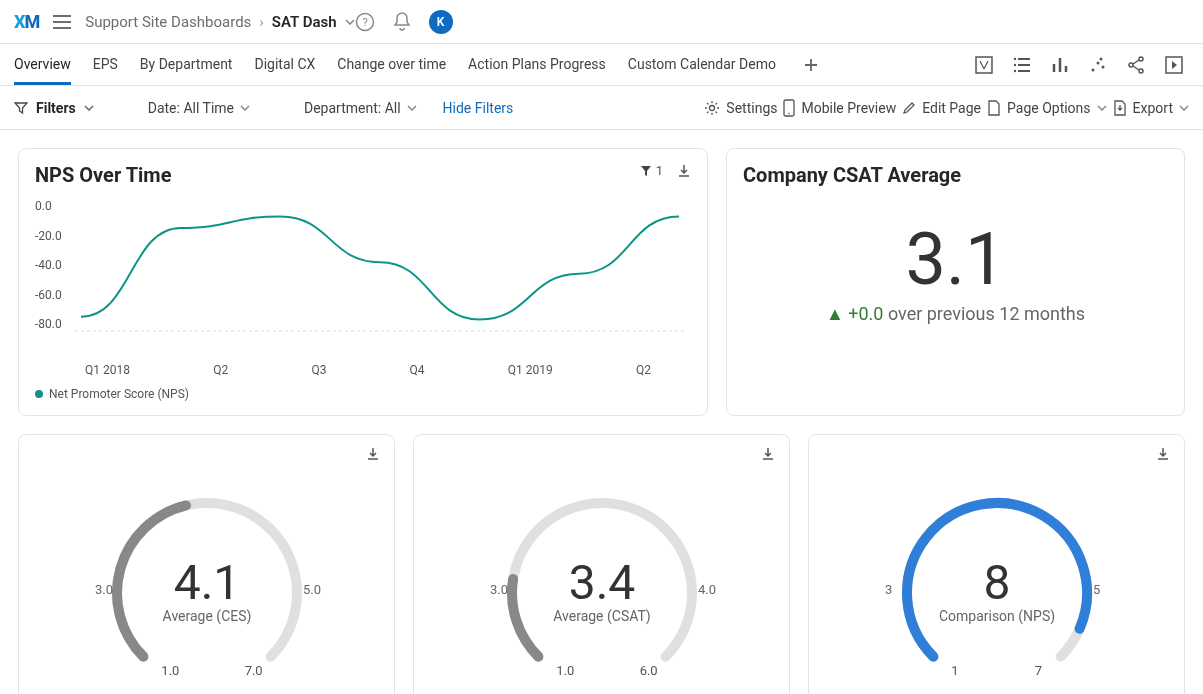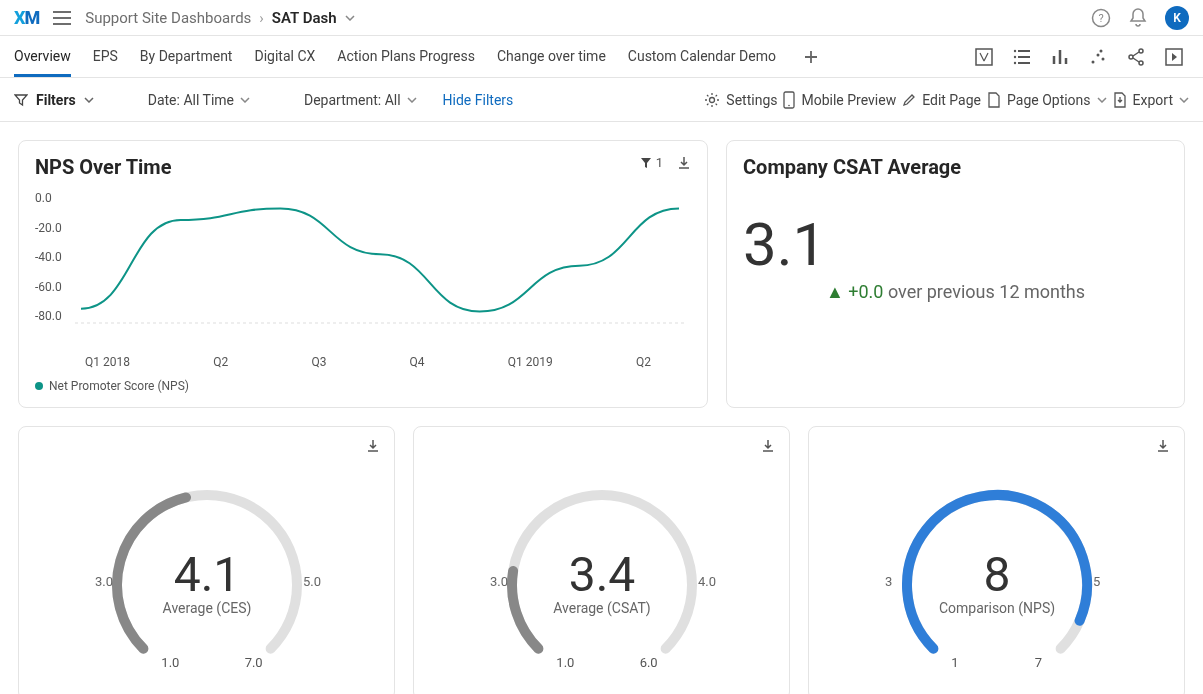--- a/index.html
+++ b/index.html
@@ -4,22 +4,22 @@
 <style>
   * { box-sizing: border-box; }
   body {
     margin: 0;
     font-family: -apple-system, BlinkMacSystemFont, "Segoe UI", Roboto, Helvetica, Arial, sans-serif;
     background: #fff;
     color: #262626;
     font-size: 14px;
   }
   .topbar {
-    display: flex; align-items: center; justify-content: space-between;
-    height: 36px; padding: 0 14px; border-bottom: 1px solid #e4e4e4;
+    display: flex; align-items: center; justify-content: flex-start;
+    height: 44px; padding: 0 14px; border-bottom: 1px solid #e4e4e4;
   }
   .topbar-left { display: flex; align-items: center; gap: 14px; }
   .logo { font-weight: 800; font-size: 18px; letter-spacing: -1px; }
   .logo .x { color: #13a0dc; }
   .logo .m { color: #0f6bbf; }
   .hamburger { cursor: pointer; color: #6e6e6e; }
   .breadcrumb { color: #6e6e6e; display: flex; align-items: center; gap: 8px; font-size: 15px; }
   .breadcrumb .current { color: #262626; font-weight: 600; }
   .chev { color: #9e9e9e; }
   .topbar-right { display: flex; align-items: center; gap: 18px; color: #6e6e6e; }
@@ -61,21 +61,21 @@
   .card-icons { display: flex; gap: 14px; color: #555; align-items: center; }
   .badge1 { display: flex; align-items: center; gap: 4px; font-size: 13px; }
 
   .line-area { position: relative; }
   .y-labels { position: absolute; left: 0; top: 4px; display: flex; flex-direction: column; gap: 15.5px; font-size: 12px; color: #555; }
   .x-labels { display: flex; justify-content: space-between; font-size: 12px; color: #555; padding: 8px 40px 0 50px; }
   .line-svg { margin-left: 40px; }
   .legend { display: flex; align-items: center; gap: 6px; font-size: 12px; color: #555; padding-top: 10px; }
   .dot { width: 8px; height: 8px; border-radius: 50%; background: #0d9487; }
 
-  .big-number { font-size: 60px; font-weight: 400; color: #333; line-height: 1.2; margin-top: 30px; }
+  .big-number { font-size: 72px; font-weight: 400; text-align: center; color: #333; line-height: 1.2; margin-top: 30px; }
   .delta { text-align: center; color: #666; font-size: 18px; }
   .delta .up { color: #2e7d32; }
 
   .gauge-wrap { display: flex; flex-direction: column; align-items: center; padding-top: 34px; }
   .gauge-side { font-size: 13px; fill: #666; }
   .gauge-bot { font-size: 13px; fill: #555; }
   .dl-right { position: absolute; top: 12px; right: 14px; color: #555; cursor: pointer; }
 </style>
 </head>
 <body>
@@ -115,22 +115,22 @@
   </div>
 </div>
 
 <div class="tabbar">
   <div style="display:flex;align-items:center;gap:24px">
     <div class="tabs" id="tabs">
         <span class="tab active">Overview</span>
         <span class="tab">EPS</span>
         <span class="tab">By Department</span>
         <span class="tab">Digital CX</span>
+        <span class="tab">Change over time</span>
         <span class="tab">Action Plans Progress</span>
-        <span class="tab">Change over time</span>
         <span class="tab">Custom Calendar Demo</span>
       </div>
     <span class="add-tab">
       <svg width="14" height="14" viewBox="0 0 14 14">
           <path d="M7 1v12M1 7h12" stroke="#666" stroke-width="1.8"></path>
         </svg>
     </span>
   </div>
   <div class="view-icons">
     <span class="icon-btn">

